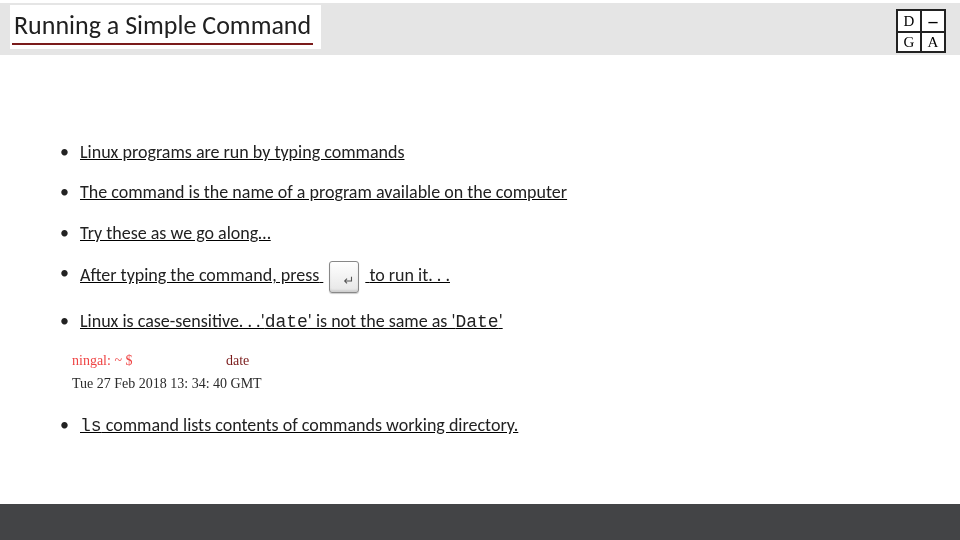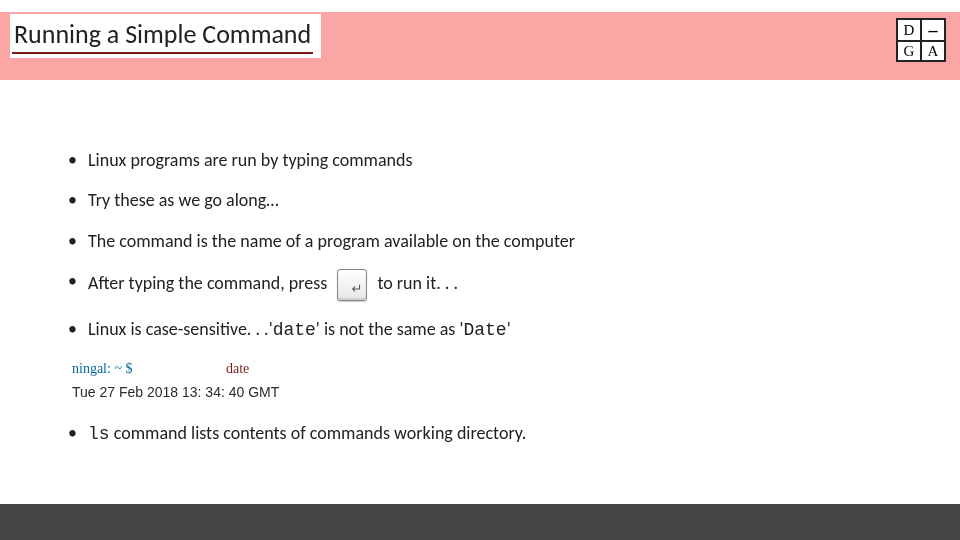--- a/index.html
+++ b/index.html
@@ -7,23 +7,23 @@
     padding: 0;
     width: 960px;
     height: 540px;
     font-family: Calibri, "Segoe UI", Arial, sans-serif;
     background: #fff;
     overflow: hidden;
     position: relative;
   }
   .header {
     position: absolute;
-    top: 12px; left: 0; right: 0;
-    height: 68px;
-    background: #fca5a5;
+    top: 3px; left: 0; right: 0;
+    height: 52px;
+    background: #e5e5e5;
   }
   .title-wrap {
     position: absolute;
     left: 10px;
     top: 2px;
     background: #fff;
     padding: 0 8px 4px 2px;
   }
   .title {
     font-size: 26px;
@@ -62,21 +62,22 @@
   }
   .content {
     position: absolute;
     top: 132px;
     left: 48px;
     right: 40px;
   }
   .bullets {
     list-style: none;
     padding: 0;
-    margin: 16px;
+    margin: 8px;
+    text-decoration: underline;
   }
   .bullets > li {
     position: relative;
     padding-left: 24px;
     font-size: 18px;
     color: #222;
     margin-bottom: 16px;
     line-height: 1.35;
   }
   .bullets > li::before {
@@ -109,23 +110,23 @@
     right: 4px;
     font-size: 13px;
     color: #555;
   }
   .term {
     margin: 6px 0 18px 24px;
     font-family: Georgia, "Times New Roman", serif;
     font-size: 14px;
     line-height: 1.6;
   }
-  .term .prompt { color: #0369a1; }
+  .term .prompt { color: #ef4444; }
   .term .cmd { color: #7a1b1b; margin-left: 90px; }
-  .term .out { color: #2b2b2b; font-family: Liberation Sans, sans-serif; }
+  .term .out { color: #2b2b2b; font-family: Liberation Serif, serif; }
   .footer {
     position: absolute;
     left: 0; right: 0; bottom: 0;
     height: 36px;
     background: #434446;
   }
 </style>
 </head>
 <body>
 
@@ -145,22 +146,22 @@
         <td>A</td>
       </tr>
     </tbody>
       </table>
   </div>
 </div>
 
 <div class="content">
   <ul class="bullets">
     <li><span>Linux programs are run by typing commands</span></li>
+    <li><span>The command is the name of a program available on the computer</span></li>
     <li><span>Try these as we go along…</span></li>
-    <li><span>The command is the name of a program available on the computer</span></li>
     <li>
       <span>After typing the command, press</span>
       <span class="key"></span>
       <span>to run it. . .</span>
     </li>
     <li>
       <span>Linux is case-sensitive. . .'</span><span class="mono">date</span><span>' is not the same as '</span><span class="mono">Date</span><span>'</span>
     </li>
   </ul>
 

